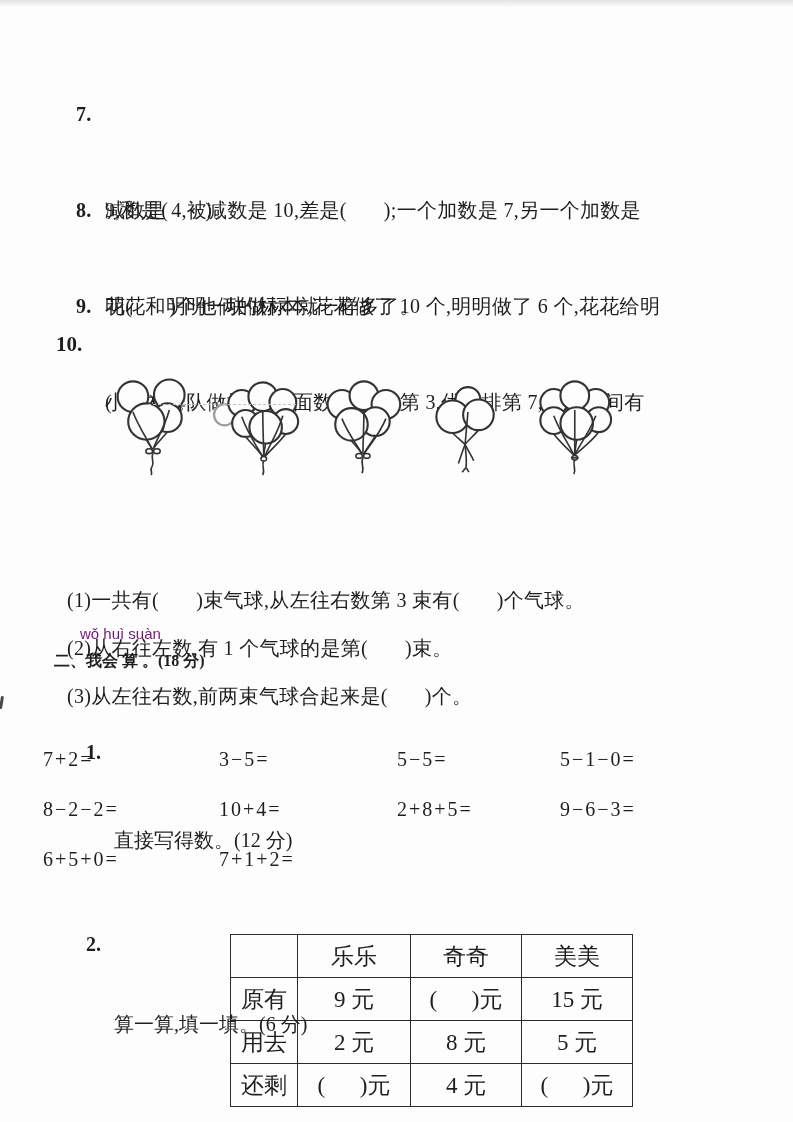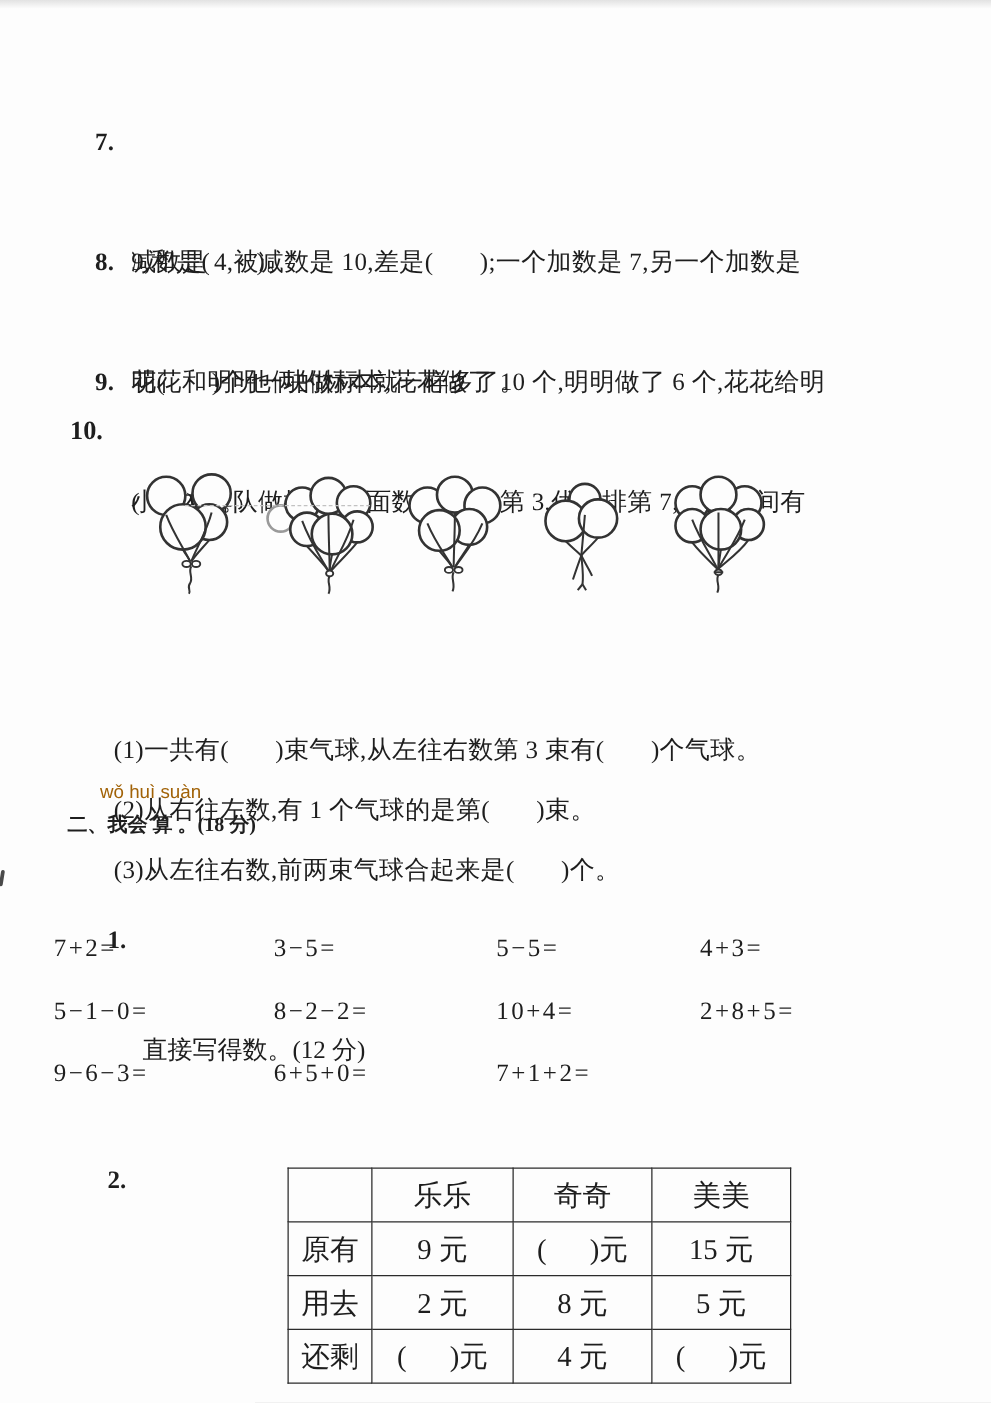--- a/index.html
+++ b/index.html
@@ -4,34 +4,34 @@
 <style>
   html,body{margin:0;padding:0;background:#e8e8e8;}
   .page{position:relative;width:793px;height:1122px;margin:0 auto;background:#fdfdfd;
         font-family:"Liberation Serif","DejaVu Serif",serif;color:#1e1e1e;overflow:hidden;}
   .top-shade{position:absolute;top:0;left:0;right:0;height:7px;
              background:linear-gradient(#e2e2e2,#fdfdfd);}
   .content{padding-top:42px;}
   .line{position:relative;height:48px;line-height:48px;font-size:20px;white-space:pre;letter-spacing:.3px;}
   .q-num{position:absolute;left:76px;font-weight:bold;font-size:20px;}
   .q-text{display:block;margin-left:105px;}
-  .sub-text{display:block;margin-left:91px;}
+  .sub-text{display:block;margin-left:67px;}
   
   .balloons-block{position:relative;height:112px;margin-top:2px;}
   .balloons-block .q-num{left:56px;top:-36px;font-size:21px;}
   .balloons-row{display:flex;gap:8px;margin-left:106px;}
   .balloon-svg{width:96px;height:108px;}
   .balloon-svg circle{fill:#fdfdfd;stroke:#333;stroke-width:2.2;}
   .balloon-svg circle.faded{stroke:#9a9a9a;}
   .balloon-svg path,.balloon-svg line{fill:none;stroke:#333;stroke-width:1.7;}
   .balloon-svg ellipse{fill:none;stroke:#333;stroke-width:1.6;}
   .dash-artifact{position:absolute;left:148px;top:36px;width:148px;border-top:1px dashed #c2c2c2;}
   
   .pinyin-line{height:20px;line-height:20px;padding-left:80px;font-size:15px;
-               font-family:"Liberation Sans","DejaVu Sans",sans-serif;color:#a16207;}
+               font-family:"Liberation Sans","DejaVu Sans",sans-serif;color:#701a75;}
   .sec-title{height:34px;line-height:34px;padding-left:54px;font-size:16px;font-weight:bold;white-space:pre;}
   .part-title{position:relative;height:44px;line-height:44px;font-size:20px;white-space:pre;}
   .part-num{position:absolute;left:86px;font-weight:bold;}
   .part-text{display:block;margin-left:114px;}
   .math-grid{display:grid;grid-template-columns:176px 178px 163px auto;padding-left:43px;margin-top:4px;}
   .math-cell{height:50px;line-height:50px;font-size:20px;letter-spacing:2px;white-space:pre;}
   
   .money-table{border-collapse:collapse;margin:10px 0 0 230px;}
   .money-table td,.money-table th{border:1.6px solid #2b2b2b;height:42px;text-align:center;
         font-size:23px;font-weight:normal;white-space:pre;padding:0;}
@@ -174,32 +174,32 @@
 
     <div class="part-title" style="margin-top:8px;">
       <span class="part-num">1.</span>
       <span class="part-text">直接写得数。(12 分)</span>
     </div>
 
     <div class="math-grid">
       <span class="math-cell">7+2=</span>
       <span class="math-cell">3−5=</span>
       <span class="math-cell">5−5=</span>
-      <span class="math-cell">4+3=</span>
       <span class="math-cell">5−1−0=</span>
       <span class="math-cell">8−2−2=</span>
       <span class="math-cell">10+4=</span>
       <span class="math-cell">2+8+5=</span>
       <span class="math-cell">9−6−3=</span>
       <span class="math-cell">6+5+0=</span>
       <span class="math-cell">7+1+2=</span>
     </div>
 
     <div class="part-title" style="height:40px;line-height:40px;">
       <span class="part-num">2.</span>
+      <span class="part-text">算一算,填一填。(6 分)</span>
     </div>
 
     <table class="money-table">
       <tbody>
           <tr>
         <th class="col-label"></th>
         <th class="col-a">乐乐</th>
         <th class="col-b">奇奇</th>
         <th class="col-c">美美</th>
       </tr>

